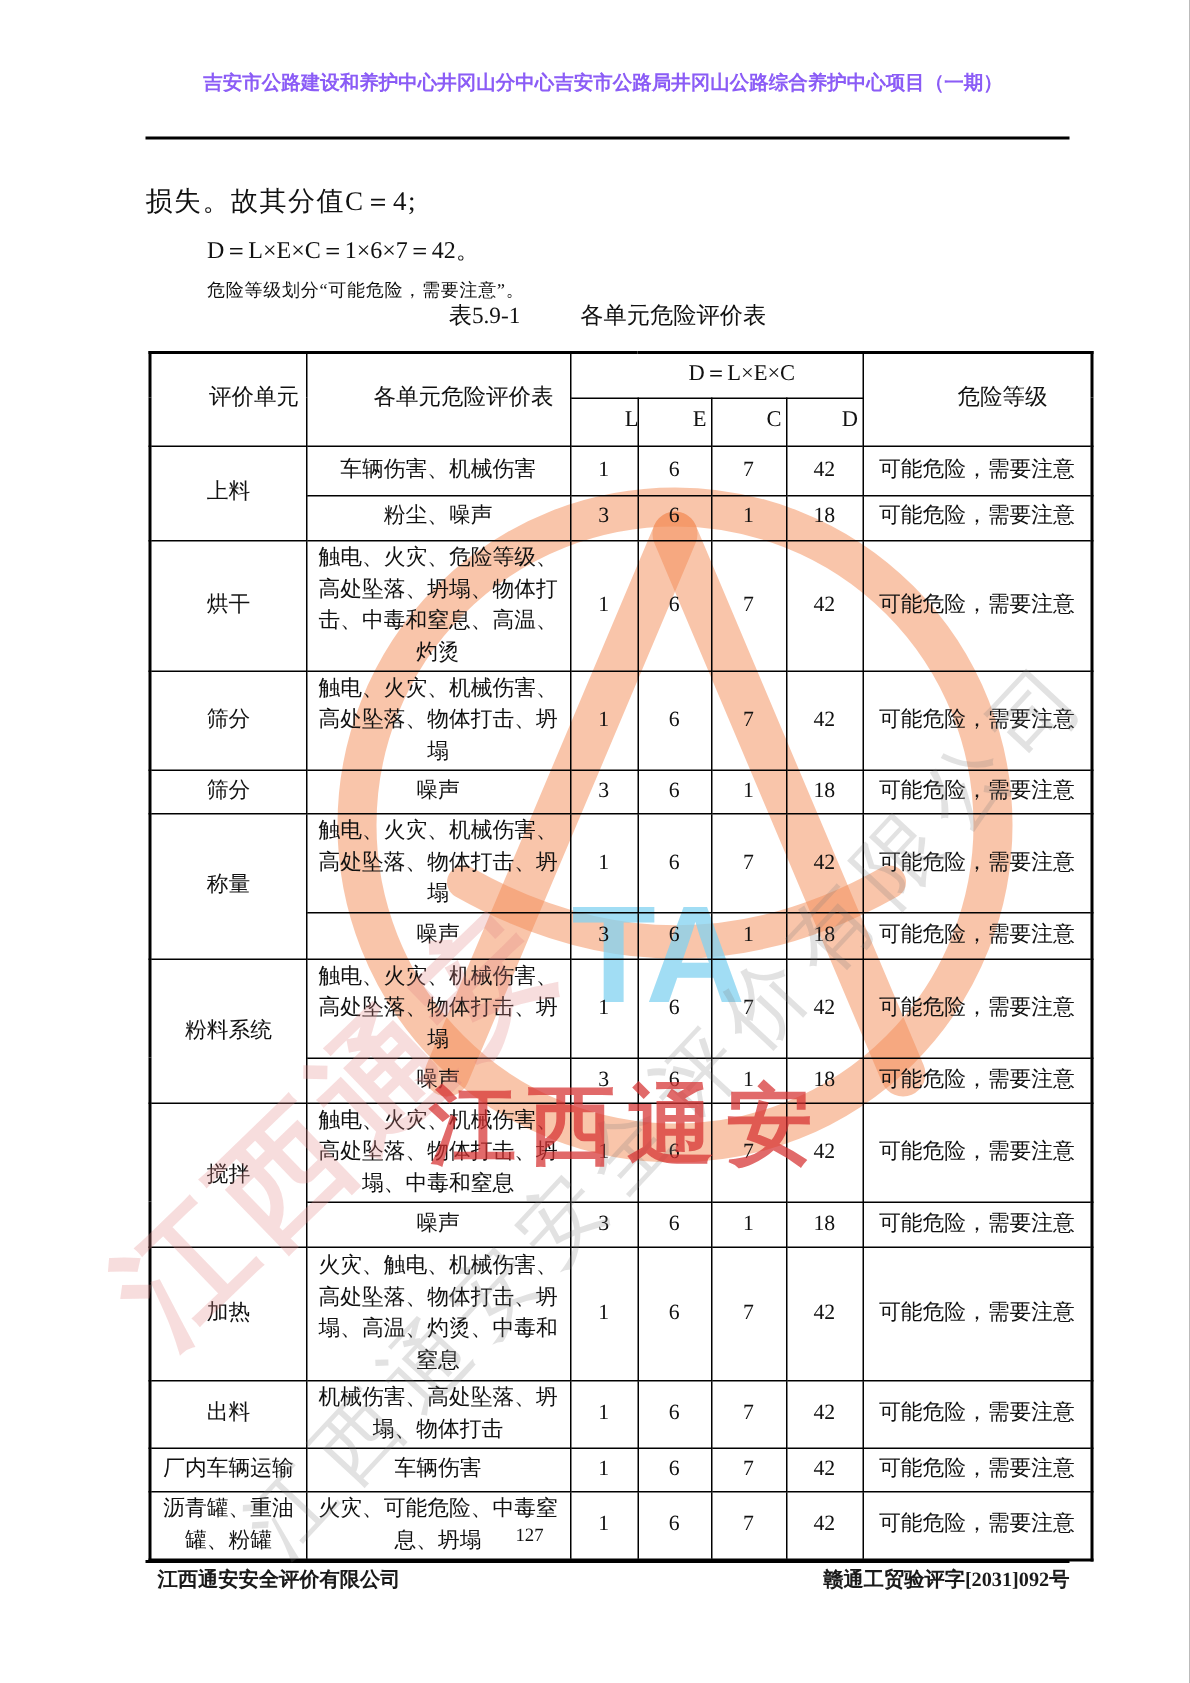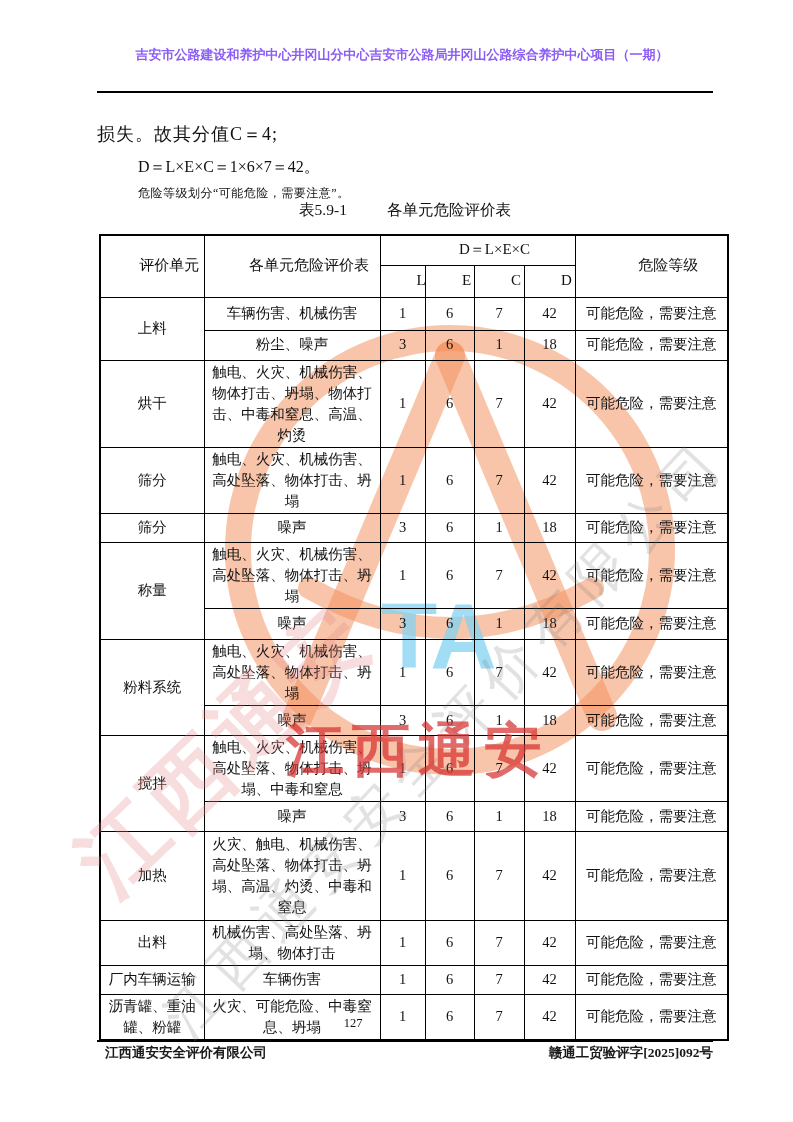--- a/index.html
+++ b/index.html
@@ -132,21 +132,21 @@
           <tr style="height: 30px;">
             <td>粉尘、噪声</td>
             <td>3</td>
             <td>6</td>
             <td>1</td>
             <td>18</td>
             <td>可能危险，需要注意</td>
           </tr>
           <tr style="height: 65px;">
             <td rowspan="1">烘干</td>
-            <td>触电、火灾、机械伤害、物体打击、坍塌、物体打击、中毒和窒息、高温、灼烫</td>
+            <td>触电、火灾、危险等级、高处坠落、坍塌、物体打击、中毒和窒息、高温、灼烫</td>
             <td>1</td>
             <td>6</td>
             <td>7</td>
             <td>42</td>
             <td>可能危险，需要注意</td>
           </tr>
           <tr style="height: 40px;">
             <td rowspan="1">筛分</td>
             <td>触电、火灾、机械伤害、高处坠落、物体打击、坍塌</td>
             <td>1</td>
@@ -251,21 +251,21 @@
             <td>42</td>
             <td>可能危险，需要注意</td>
           </tr>
         </tbody>
     </table>
 
     <div class="page-num">127</div>
     <div class="footer-rule"></div>
     <div class="doc-footer">
       <span class="f-left">江西通安安全评价有限公司</span>
-      <span class="f-right">赣通工贸验评字[2025]092号</span>
+      <span class="f-right">赣通工贸验评字[2031]092号</span>
     </div>
   </div>
 
   <div class="wm-over">
     <div class="wm-gray">江西通安安全评价有限公司</div>
     <div class="wm-pink">江西通安</div>
     <div class="wm-red">江西通安</div>
   </div>
 
 </div>

